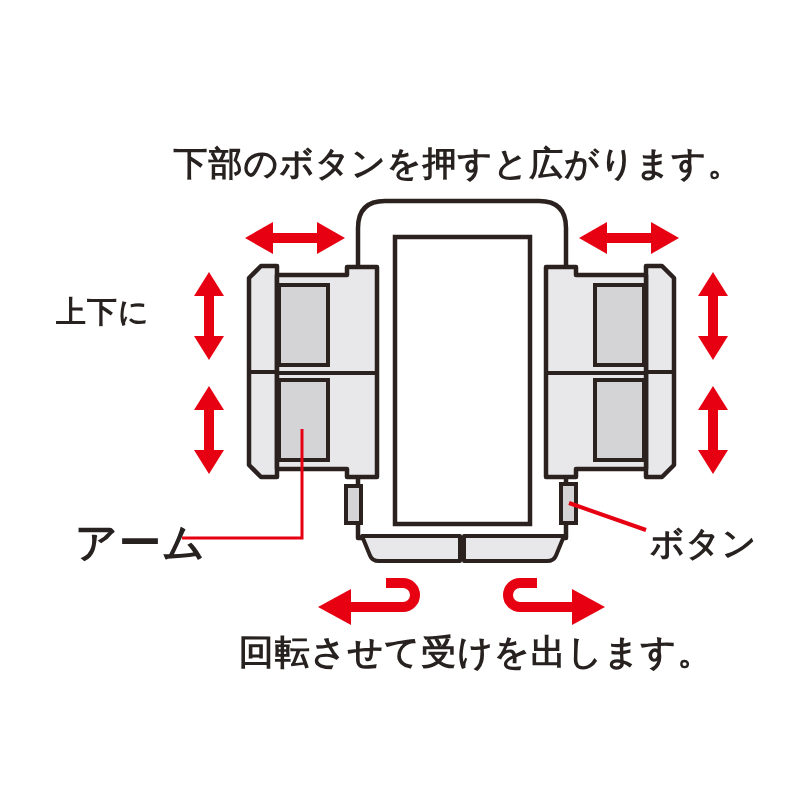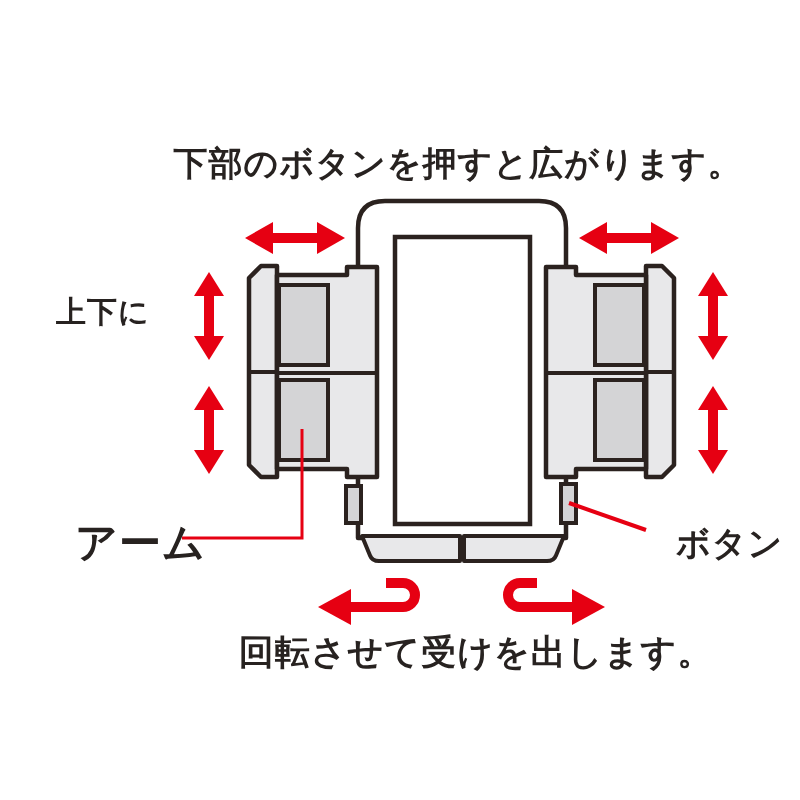--- a/index.html
+++ b/index.html
@@ -20,21 +20,21 @@
   svg{position:absolute;left:0;top:0;}
   .caption{
     position:absolute;font-weight:700;color:var(--ink);
     white-space:nowrap;letter-spacing:1px;
   }
   .caption.center{transform:translateX(-50%);}
   #top-caption{left:458px;top:141px;font-size:34px;}
   #bottom-caption{left:476px;top:629px;font-size:35px;}
   #slide-caption{left:38px;top:292px;font-size:30px;line-height:39px;margin-left:18px;}
   #arm-label{left:75px;top:515px;font-size:42px;}
-  #button-label{left:676px;top:521px;font-size:34px;}
+  #button-label{left:650px;top:521px;font-size:34px;}
 </style>
 </head>
 <body>
 
 <div class="stage">
 
   <svg width="800" height="800" viewBox="0 0 800 800">
 
     <path d="M 358 538 L 358 228 Q 358 201 385 201 L 539 201 Q 566 201 566 228 L 566 538 Z" fill="var(--paper)" stroke="var(--outline)" stroke-width="4.5" stroke-linejoin="round"></path>
 

